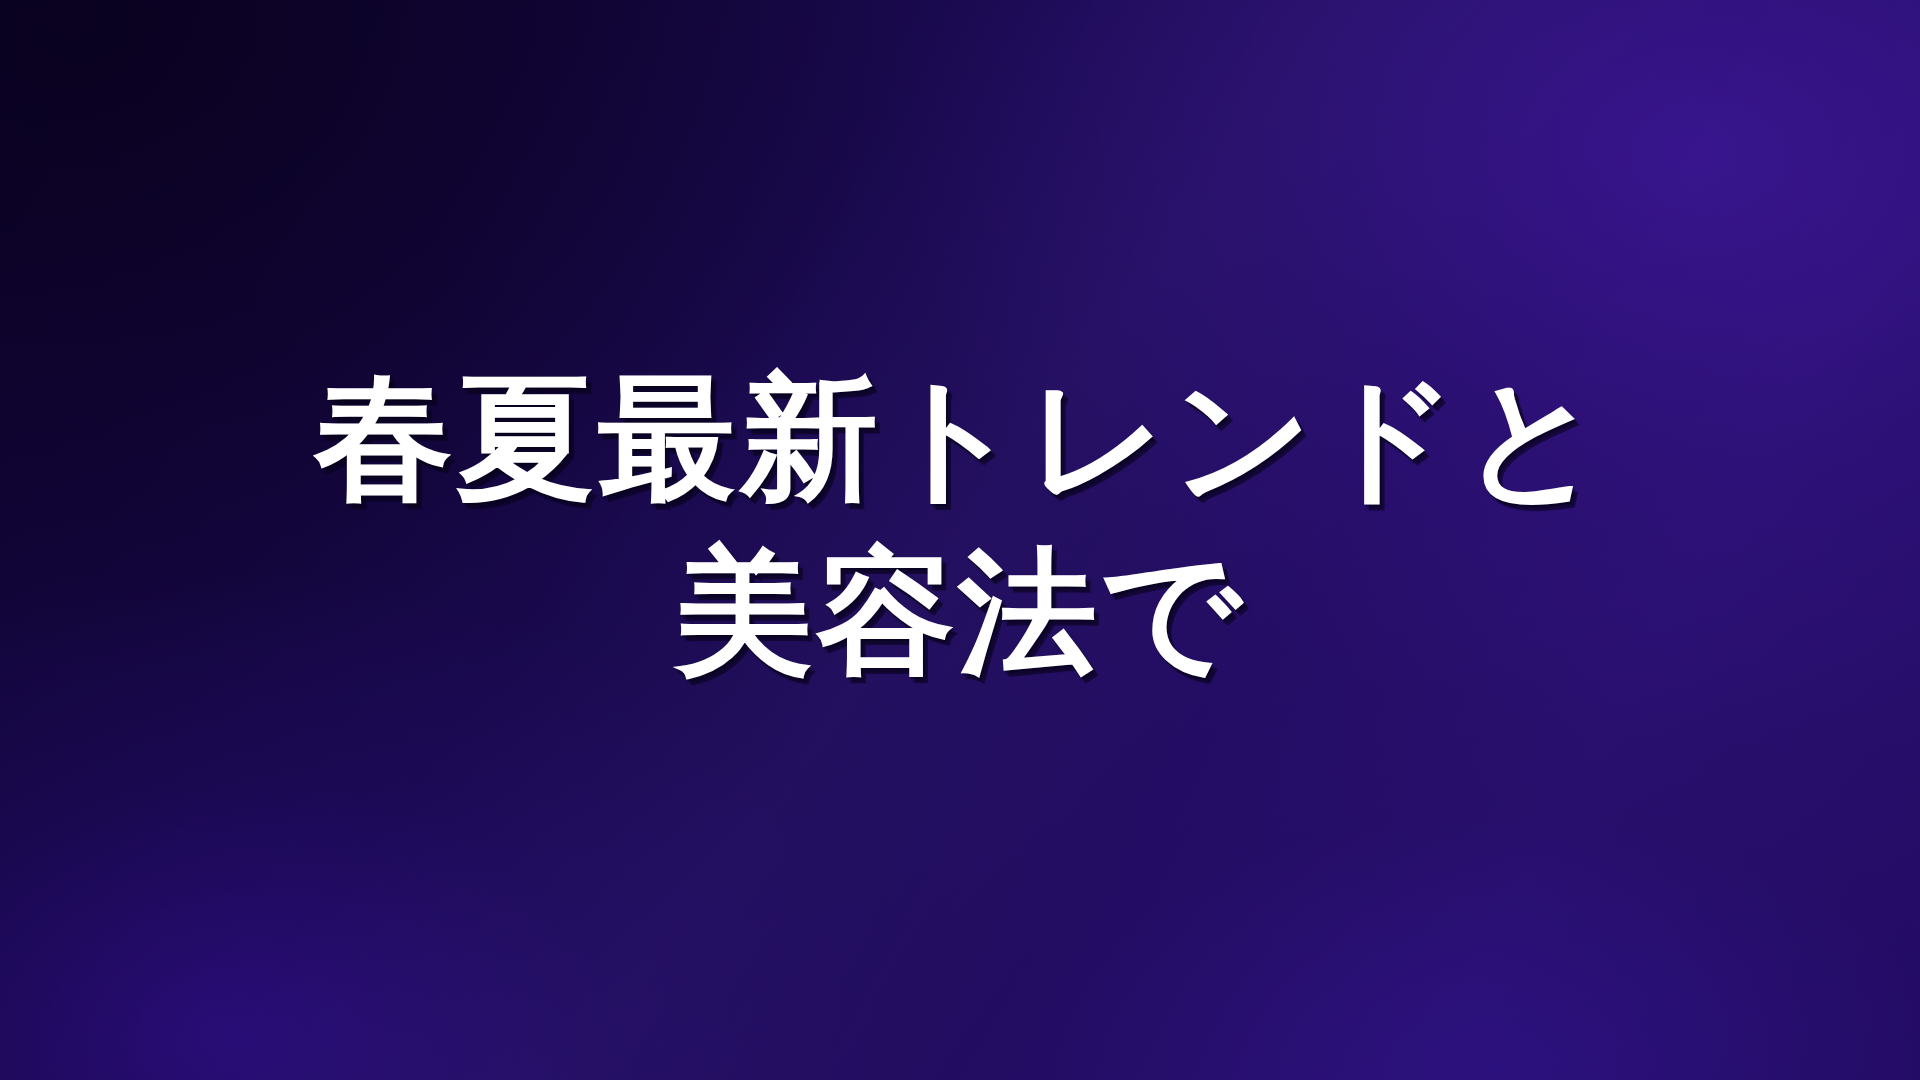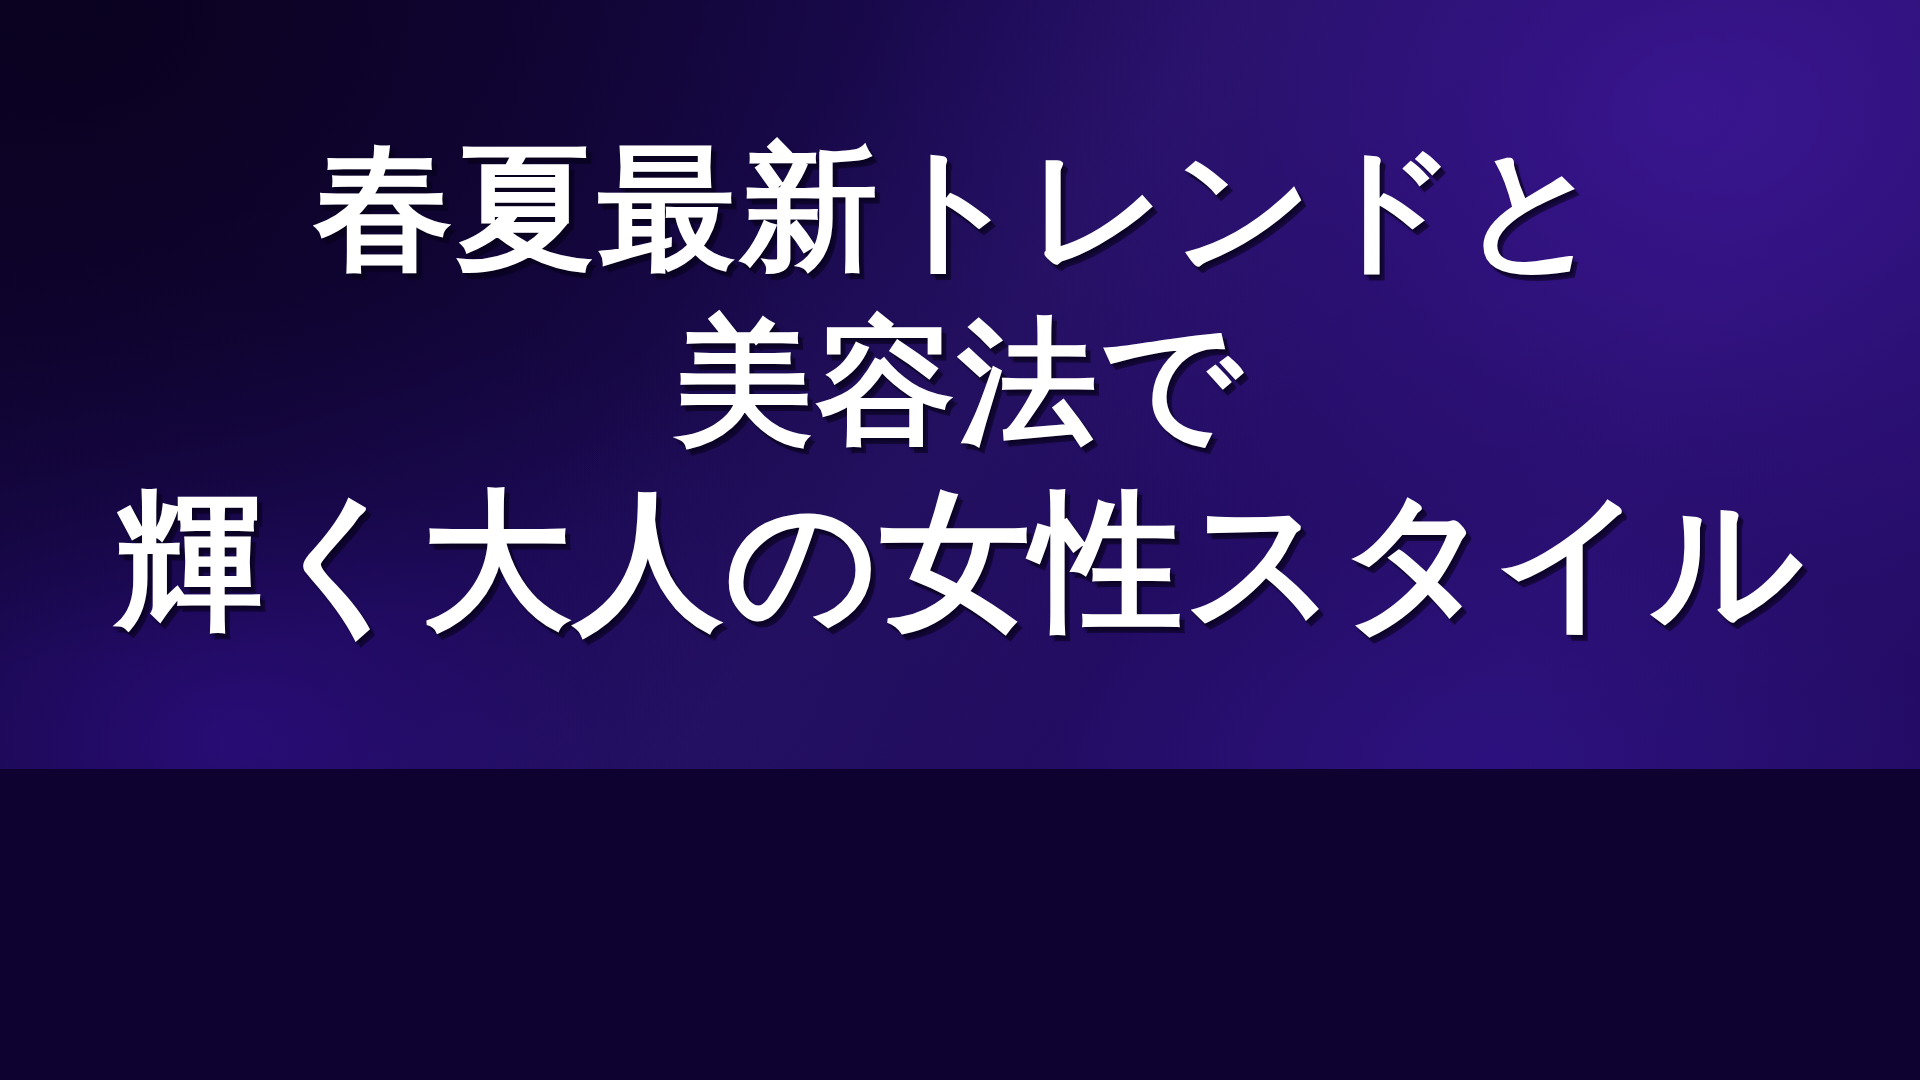--- a/index.html
+++ b/index.html
@@ -8,21 +8,21 @@
     padding: 0;
     width: 1920px;
     height: 1080px;
     overflow: hidden;
     background: #0e0330;
   }
 
   #stage {
     position: relative;
     width: 1920px;
-    height: 769px;
+    height: 1080px;
     overflow: hidden;
     font-family: "DejaVu Sans", "Liberation Sans", sans-serif;
   }
 
   
   .bg-base {
     position: absolute;
     inset: 0;
     background: linear-gradient(118deg,
         #100434 0%,
@@ -129,16 +129,15 @@
   <div class="bg-base"></div>
   <div class="bg-glow-tr"></div>
   <div class="bg-glow-bl"></div>
   <div class="bg-glow-br"></div>
   <div class="bg-dark-tl"></div>
   <div class="bg-band"></div>
 
   <div class="title-block">
     <div class="title-line line-1">春夏最新トレンドと</div>
     <div class="title-line line-2">美容法で</div>
-    <div class="title-line line-3">輝く大人の女性スタイル</div>
   </div>
 
 </div>
 
 </body></html>

